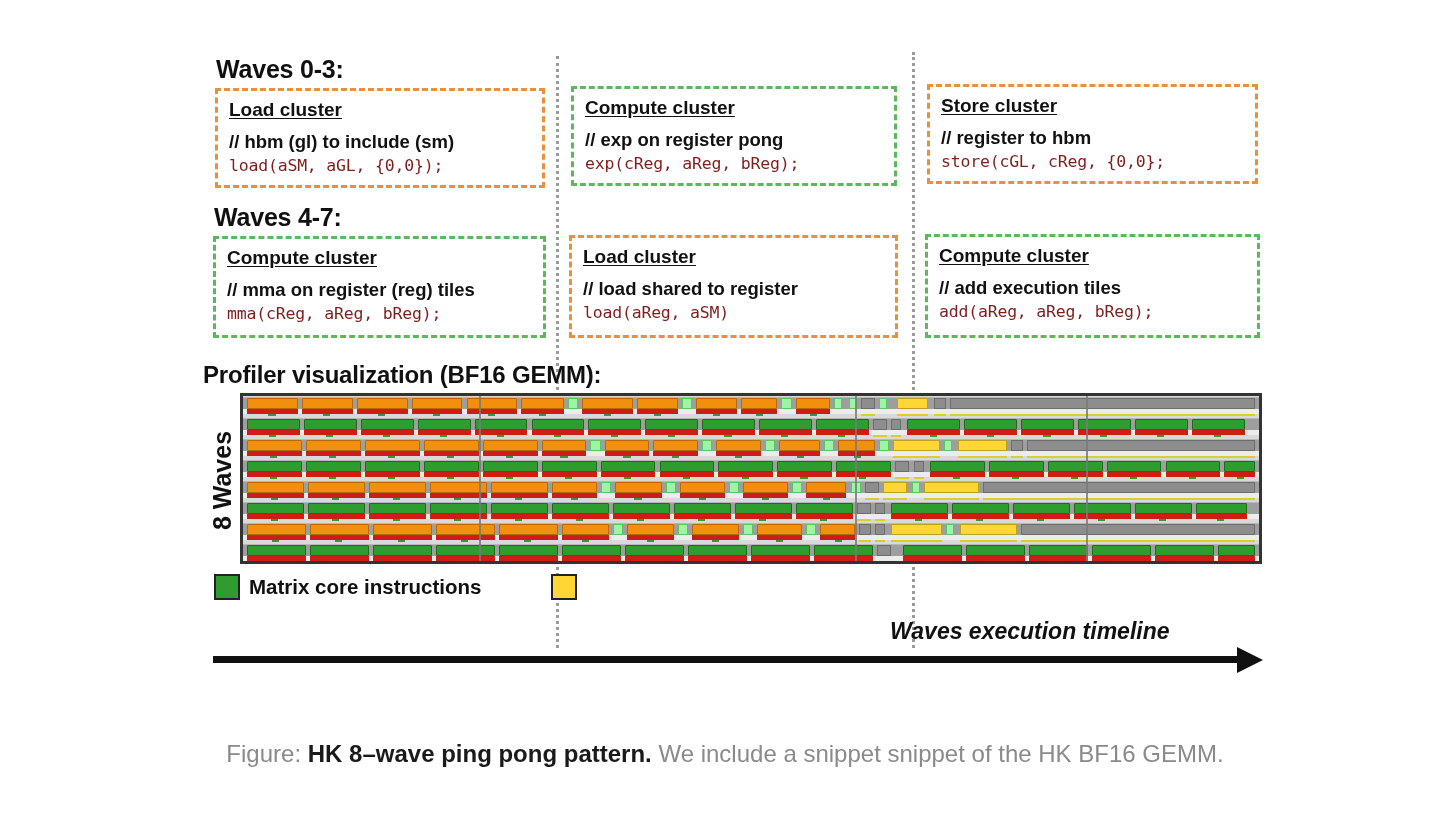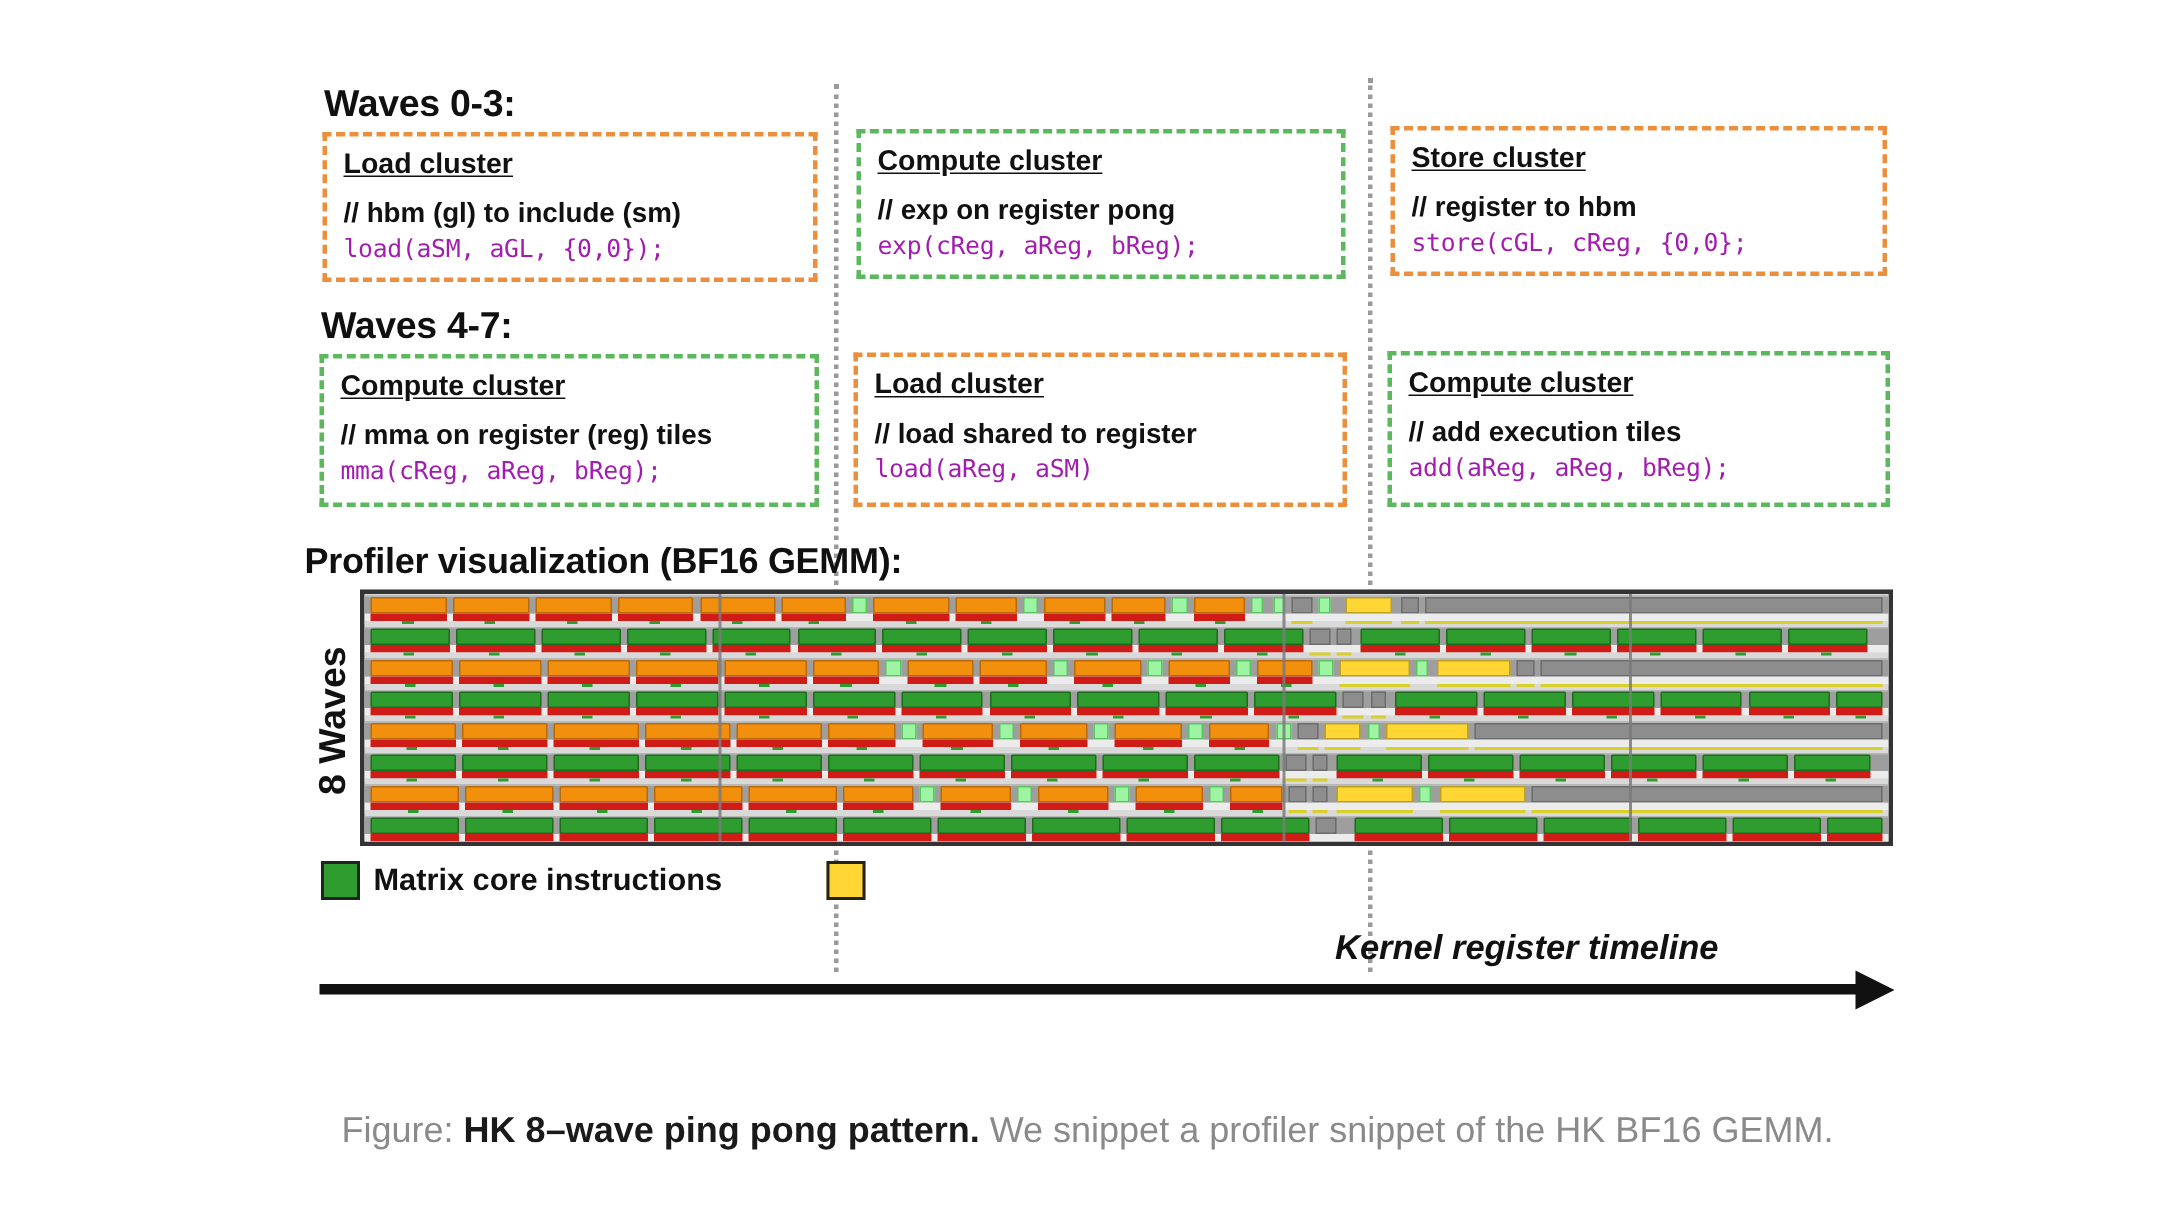--- a/index.html
+++ b/index.html
@@ -35,21 +35,21 @@
     font-size:19px;font-weight:bold;color:#111;
     text-decoration:underline;text-underline-offset:2px;
     white-space:nowrap;line-height:1.25;
   }
   .cluster-comment{
     font-size:18.5px;font-weight:bold;color:#111;
     white-space:nowrap;margin-top:9px;line-height:1.2;
   }
   .cluster-code{
     font-family:"DejaVu Sans Mono","Liberation Mono",monospace;
-    font-size:16.5px;color:#a21caf;white-space:pre;margin-top:3px;
+    font-size:16.5px;color:#7f1d1d;white-space:pre;margin-top:3px;
     line-height:1.25;letter-spacing:-0.2px;
   }
 
   
   #cluster-load-r1{left:215px;top:88px;width:330px;height:100px;}
   #cluster-compute-r1{left:571px;top:86px;width:326px;height:100px;}
   #cluster-store-r1{left:927px;top:84px;width:331px;height:100px;}
   
   #cluster-compute-r2{left:213px;top:236px;width:333px;height:102px;}
   #cluster-load-r2{left:569px;top:235px;width:329px;height:103px;}
@@ -625,23 +625,23 @@
   <div id="legend">
     <div class="legend-item" id="legend-item-0">
       <span class="legend-swatch" style="background: rgb(46, 156, 46);"></span>
       <span class="legend-label">Matrix core instructions</span>
     </div>
     <div class="legend-item" id="legend-item-1">
       <span class="legend-swatch" style="background: rgb(255, 214, 51);"></span>
     </div>
   </div>
 
-  <div id="timeline-label">Kernel register timeline</div>
+  <div id="timeline-label">Waves execution timeline</div>
   <div id="timeline-arrow">
     <div class="shaft"></div>
     <div class="head"></div>
   </div>
 
   <div id="caption">
-    <span>Figure: </span><b>HK 8–wave ping pong pattern.</b><span> We snippet a profiler snippet of the HK BF16 GEMM.</span>
+    <span>Figure: </span><b>HK 8–wave ping pong pattern.</b><span> We include a snippet snippet of the HK BF16 GEMM.</span>
   </div>
 
 </div>
 
 </body></html>

